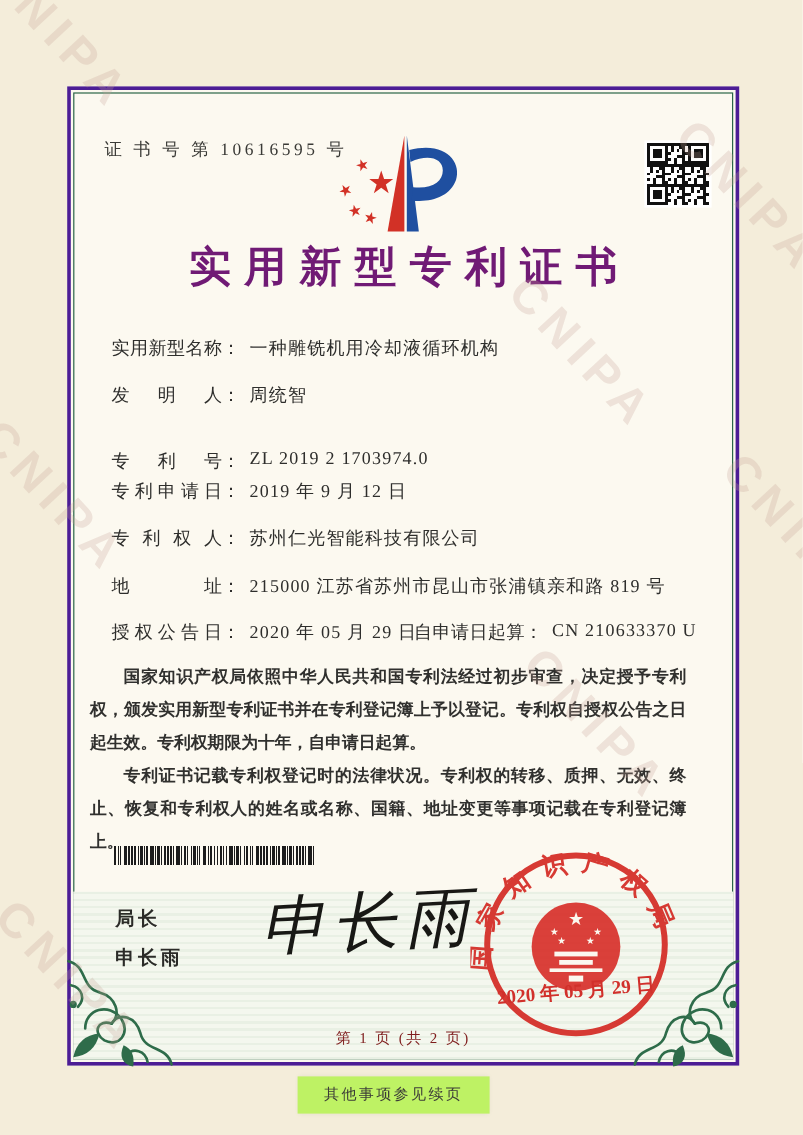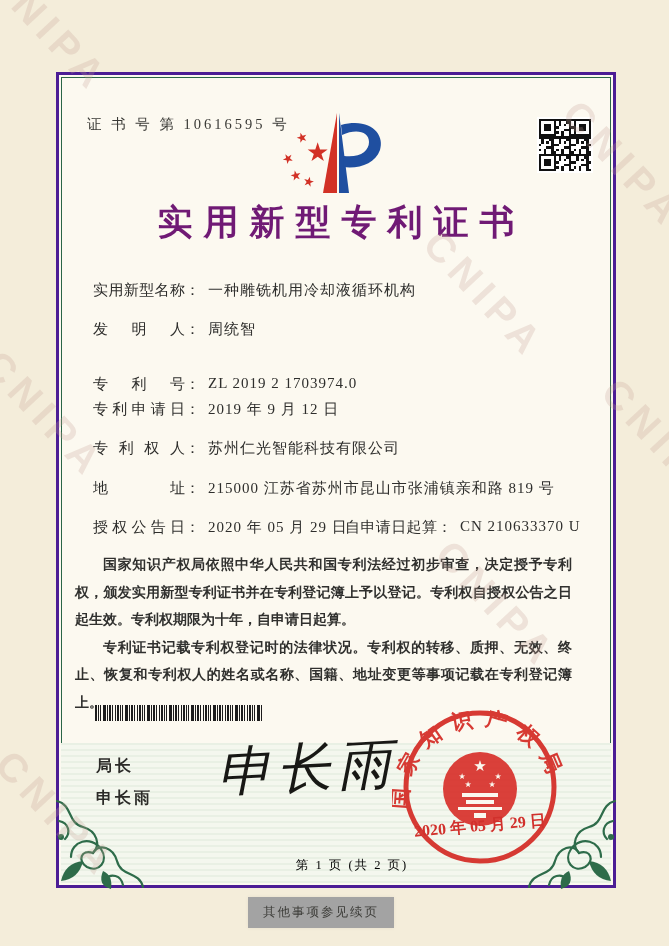--- a/index.html
+++ b/index.html
@@ -60,31 +60,31 @@
   .director{position:absolute; left:37px; top:681px; z-index:3;
     font:600 16px "Liberation Sans","DejaVu Sans",sans-serif; letter-spacing:3px; color:#2b2b28;}
   .director .line2{margin-top:11px;}
   .sig{
     position:absolute; left:158px; top:656px; width:240px; z-index:3;
     font-size:54px; font-style:italic; color:#181815;
     transform:rotate(-3deg); letter-spacing:6px; white-space:nowrap;
   }
   .seal{position:absolute; left:333px; top:628px; width:176px; height:176px; z-index:4; opacity:.92;}
   .page-num{
-    position:absolute; left:16px; bottom:11px; width:100%; text-align:center; z-index:3;
-    font-size:12.5px; letter-spacing:2px; color:#000000;
+    position:absolute; left:0; bottom:11px; width:100%; text-align:center; z-index:3;
+    font-size:12.5px; letter-spacing:2px; color:#7f1d1d;
   }
   
   .fl{position:absolute; width:96px; height:96px; z-index:2; pointer-events:none;}
   .fl.br{right:-4px; bottom:-4px;}
   .fl.bl{left:-4px; bottom:-4px; transform:scaleX(-1);}
   
   .cont{
-    position:absolute; left:248px; top:897px; width:146px; height:31px; z-index:2;
-    background:#a3a3a3; box-shadow:0 0 4px rgba(0,0,0,.06);
+    position:absolute; left:248px; top:897px; width:160px; height:31px; z-index:2;
+    background:#bef264; box-shadow:0 0 4px rgba(0,0,0,.06);
     text-align:center; line-height:31px; font-size:12.5px; letter-spacing:2px; color:#3c3c38;
   }
 </style>
 </head>
 <body>
 
 <div class="page">
 
   <div class="wm wm1">CNIPA</div>
   <div class="wm wm2">CNIPA</div>

